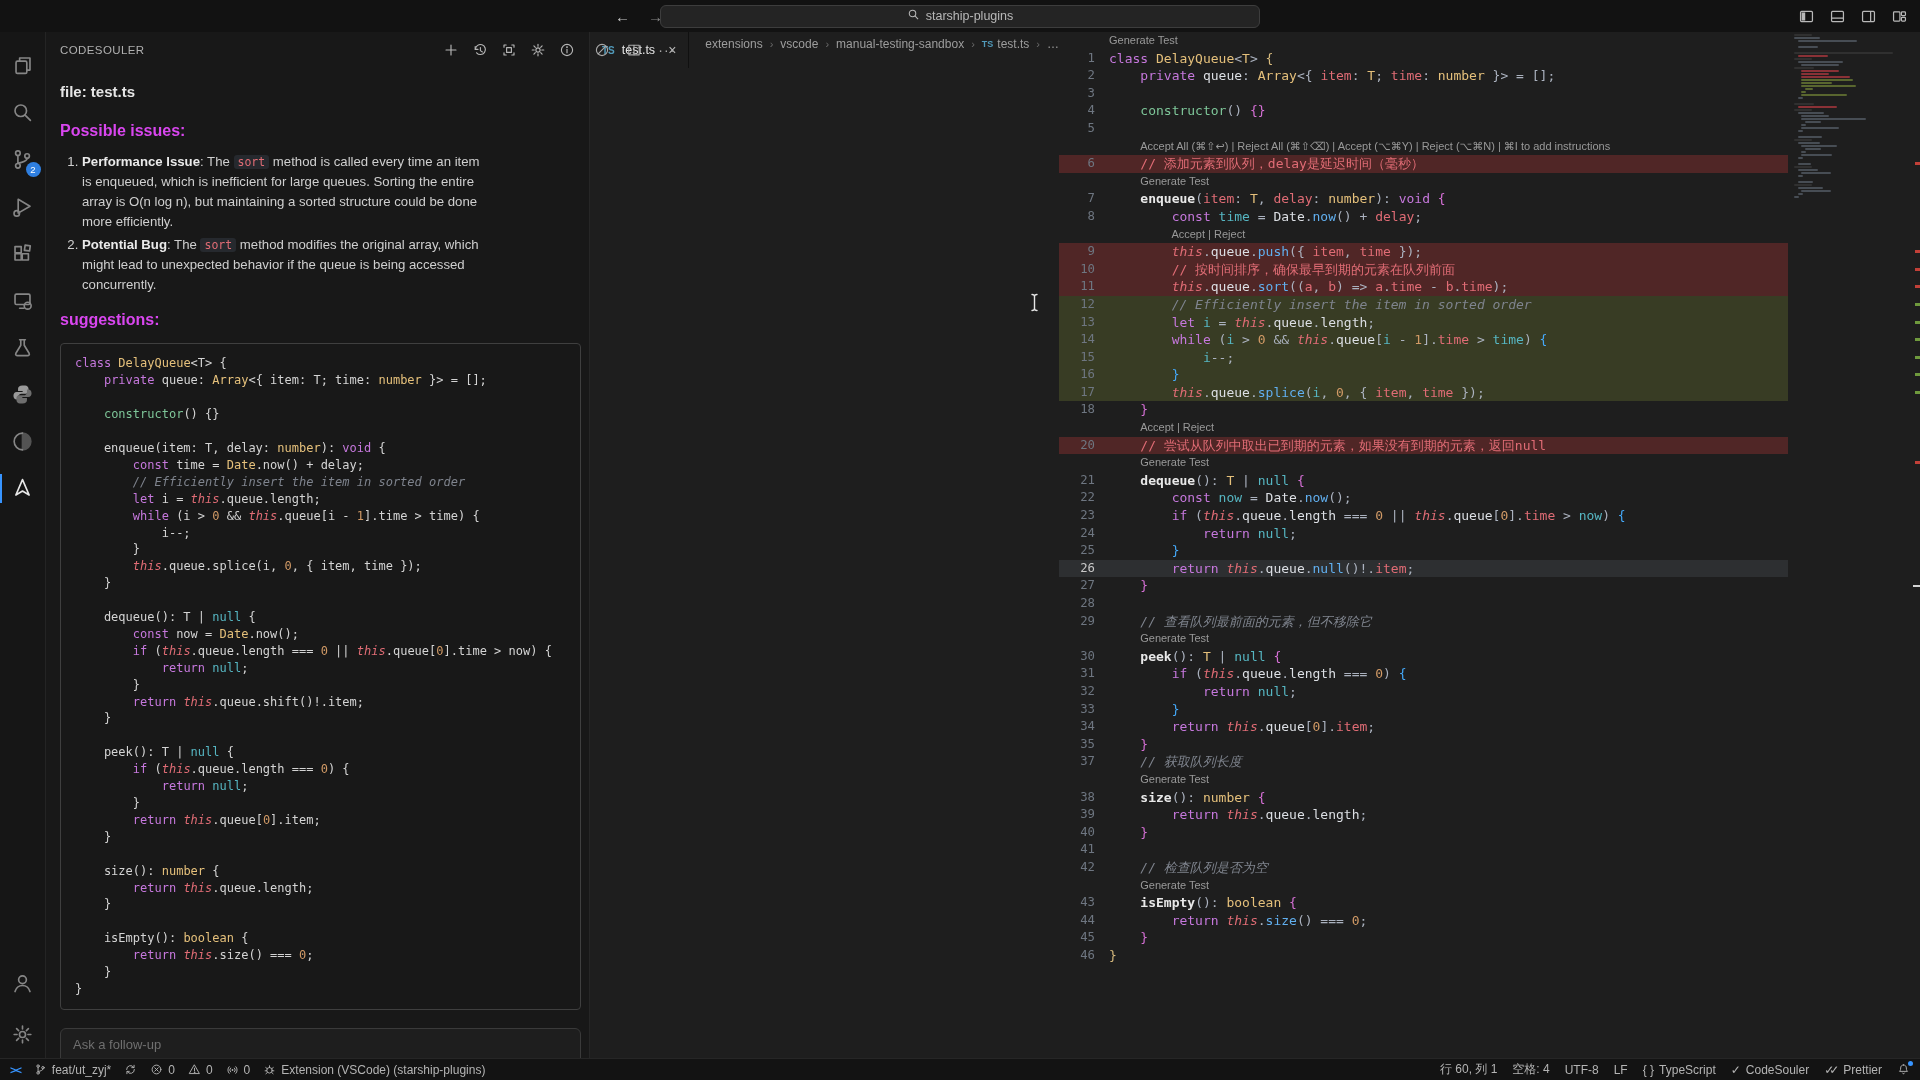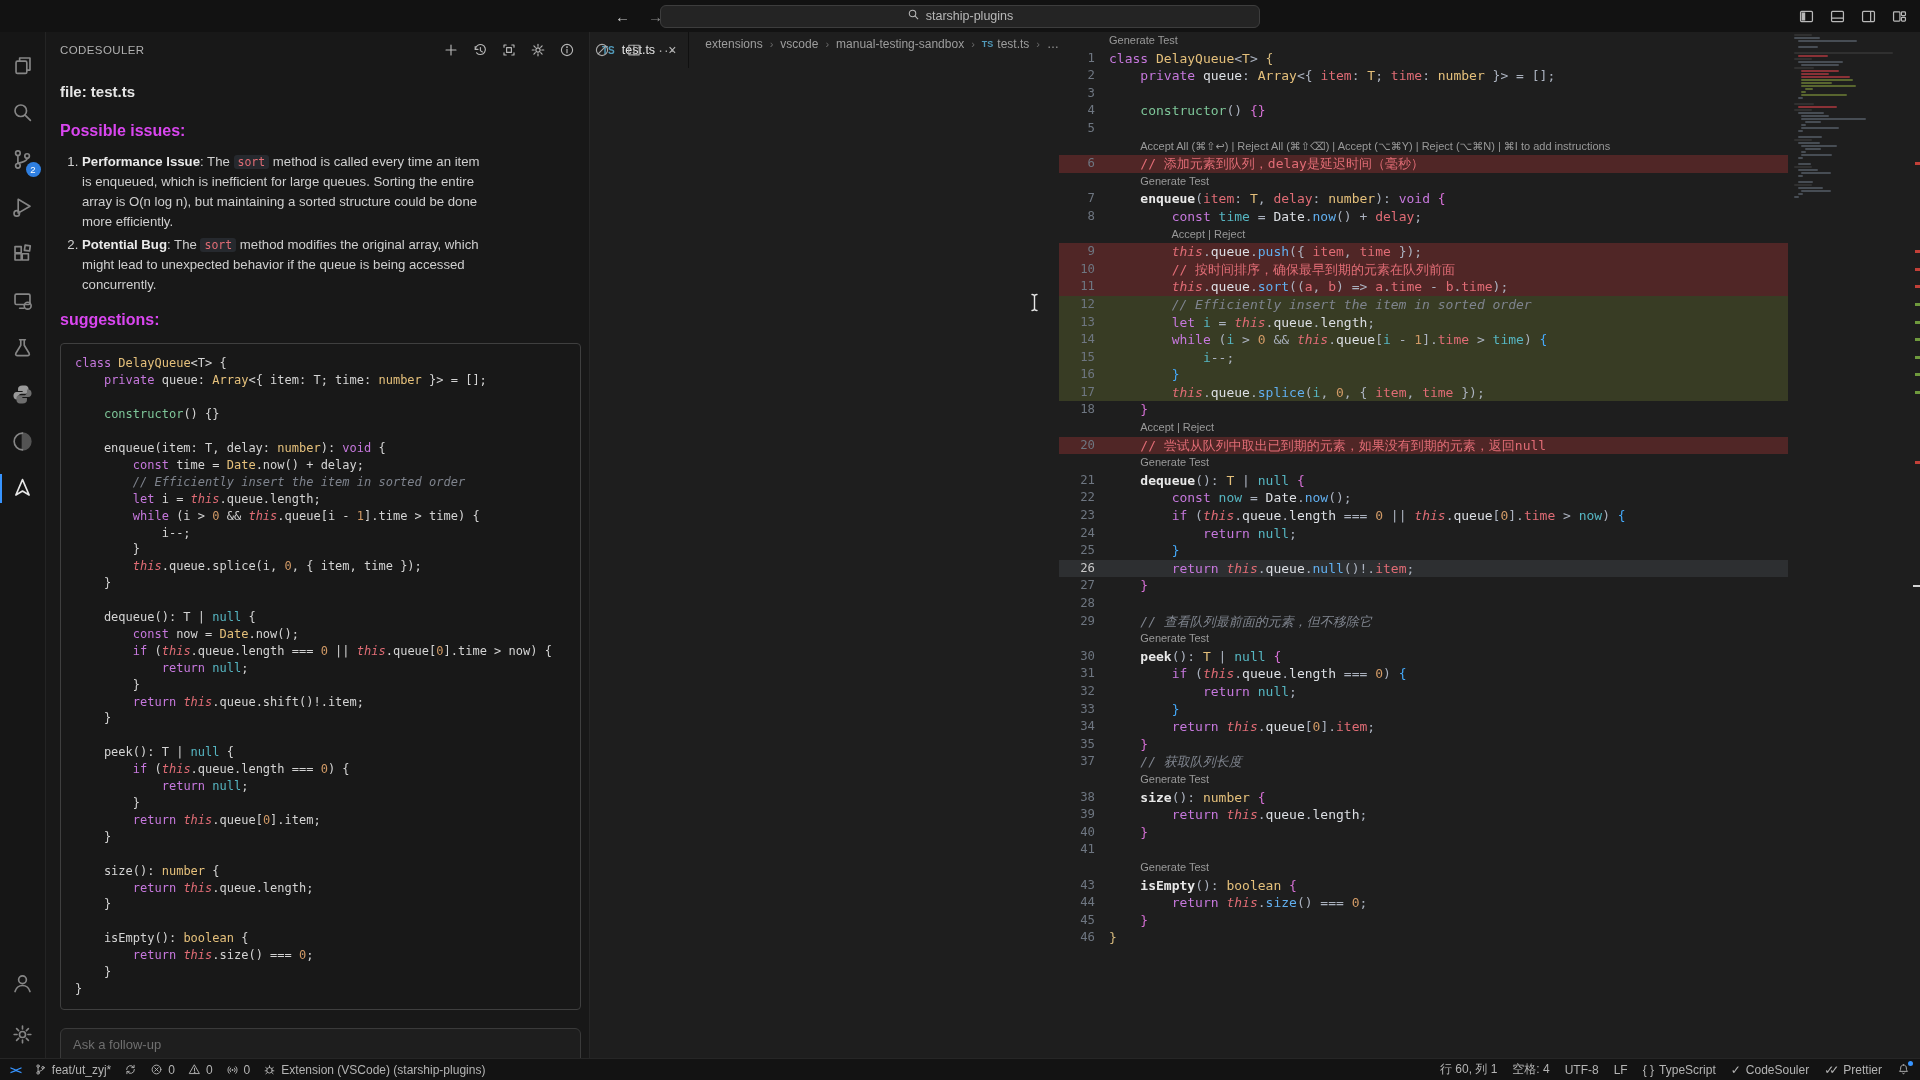--- a/index.html
+++ b/index.html
@@ -395,20 +395,21 @@
             <div class="row"><span class="gutter">32</span><span><span class="c-pl">            </span><span class="c-kw">return </span><span class="c-vr">null</span><span class="c-pl">;</span></span></div>
             <div class="row"><span class="gutter">33</span><span><span class="c-pl">        </span><span class="c-b3">}</span></span></div>
             <div class="row"><span class="gutter">34</span><span><span class="c-pl">        </span><span class="c-kw">return </span><span class="c-th">this</span><span class="c-pl">.</span><span class="c-wh">queue</span><span class="c-pl">[</span><span class="c-nu">0</span><span class="c-pl">].</span><span class="c-pr">item</span><span class="c-pl">;</span></span></div>
             <div class="row"><span class="gutter">35</span><span><span class="c-pl">    </span><span class="c-b2">}</span></span></div>
             <div class="row"><span class="gutter">37</span><span><span class="c-pl">    </span><span class="c-cm">// 获取队列长度</span></span></div>
             <div class="row"><span class="gutter"></span><span class="lens-text" style="padding-left: 31.2px;">Generate Test</span></div>
             <div class="row"><span class="gutter">38</span><span><span class="c-pl">    </span><span class="c-fd">size</span><span class="c-pl">(): </span><span class="c-ty">number</span><span class="c-pl"> </span><span class="c-b2">{</span></span></div>
             <div class="row"><span class="gutter">39</span><span><span class="c-pl">        </span><span class="c-kw">return </span><span class="c-th">this</span><span class="c-pl">.</span><span class="c-wh">queue</span><span class="c-pl">.</span><span class="c-wh">length</span><span class="c-pl">;</span></span></div>
             <div class="row"><span class="gutter">40</span><span><span class="c-pl">    </span><span class="c-b2">}</span></span></div>
             <div class="row"><span class="gutter">41</span><span></span></div>
+            <div class="row"><span class="gutter">42</span><span><span class="c-pl">    </span><span class="c-cm">// 检查队列是否为空</span></span></div>
             <div class="row"><span class="gutter"></span><span class="lens-text" style="padding-left: 31.2px;">Generate Test</span></div>
             <div class="row"><span class="gutter">43</span><span><span class="c-pl">    </span><span class="c-fd">isEmpty</span><span class="c-pl">(): </span><span class="c-ty">boolean</span><span class="c-pl"> </span><span class="c-b2">{</span></span></div>
             <div class="row"><span class="gutter">44</span><span><span class="c-pl">        </span><span class="c-kw">return </span><span class="c-th">this</span><span class="c-pl">.</span><span class="c-fn">size</span><span class="c-pl">() === </span><span class="c-nu">0</span><span class="c-pl">;</span></span></div>
             <div class="row"><span class="gutter">45</span><span><span class="c-pl">    </span><span class="c-b2">}</span></span></div>
             <div class="row"><span class="gutter">46</span><span><span class="c-b1">}</span></span></div>
           </div>
         <div class="minimap" id="minimap">
             <div class="mm-bar" style="top: 2px; left: 2px; width: 17.65px; background: rgb(48, 48, 48);"></div>
             <div class="mm-bar" style="top: 5px; left: 2px; width: 26.05px; background: rgb(71, 77, 84);"></div>
             <div class="mm-bar" style="top: 8px; left: 5.6px; width: 59.65px; background: rgb(71, 77, 84);"></div>

